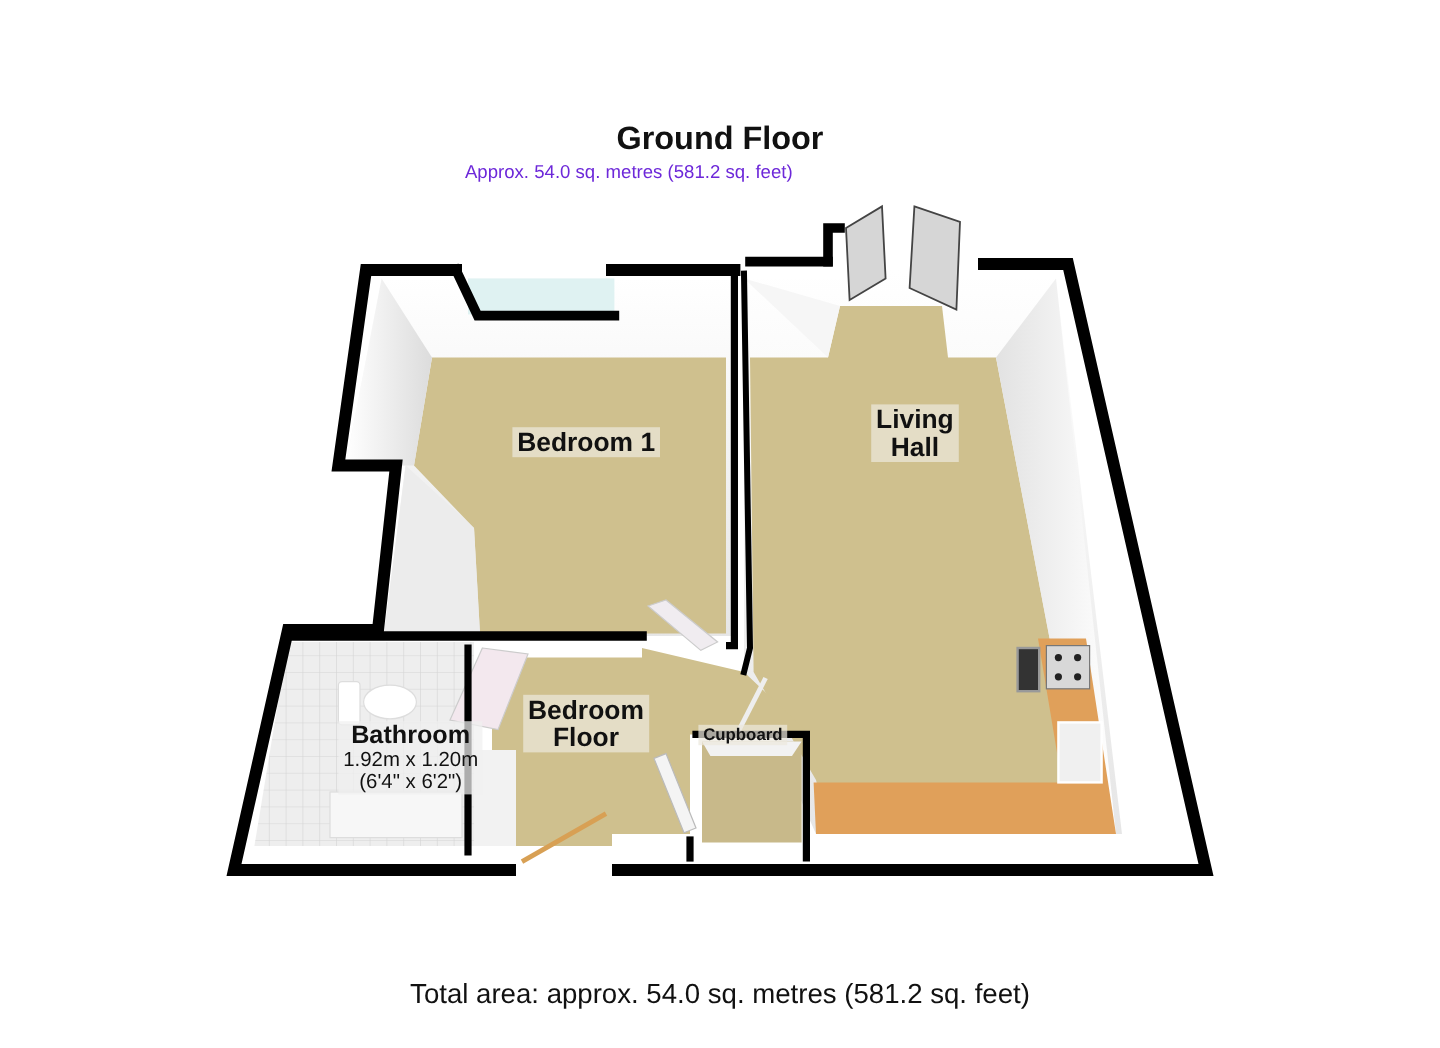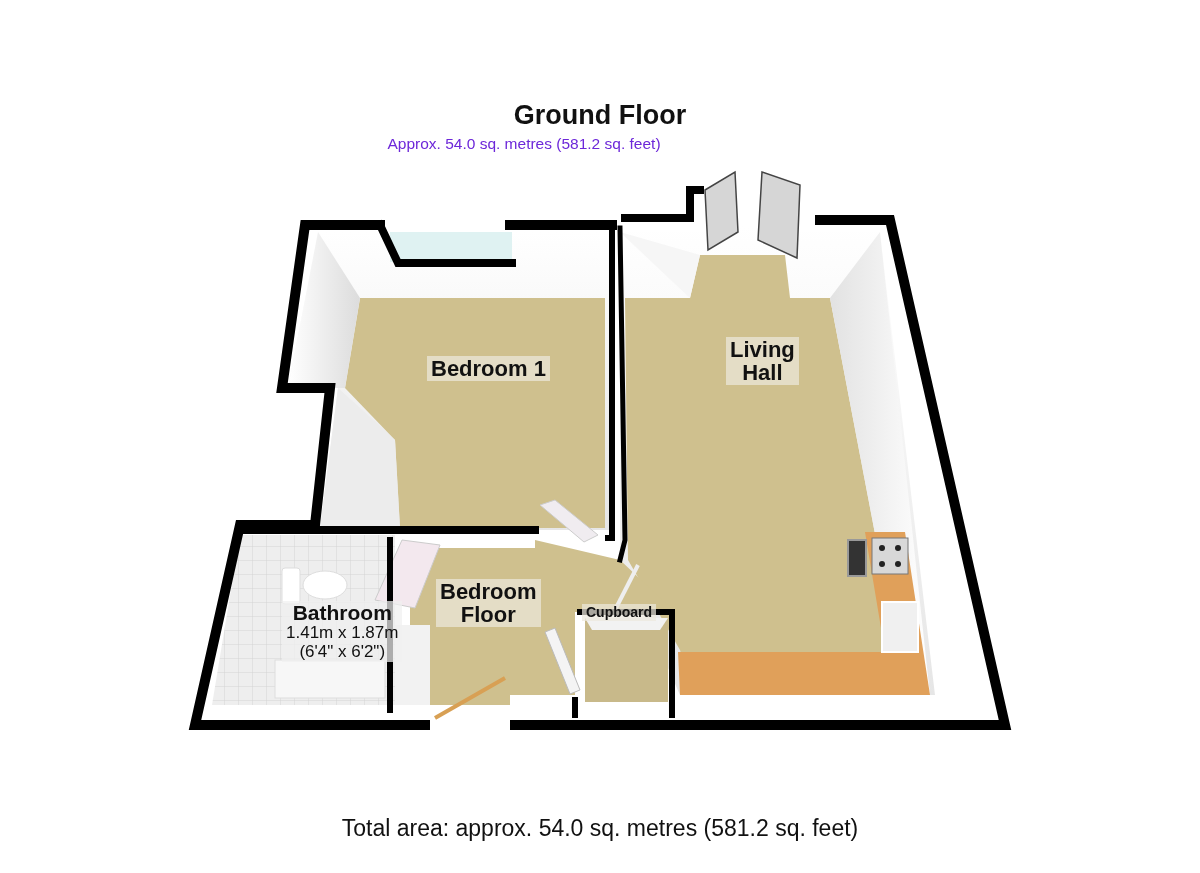--- a/index.html
+++ b/index.html
@@ -111,21 +111,21 @@
   <span>Bedroom 1</span>
 </div>
 
 <div class="label" style="left:726px; top:337px; font-size:22px;">
   <span>Living</span><br>
   <span>Hall</span>
 </div>
 
 <div class="label bath-label" style="left:246px; top:601px; font-size:21px;">
   <span>Bathroom</span>
-  <span class="dim">1.41m x 1.87m</span>
+  <span class="dim">1.92m x 1.20m</span>
   <span class="dim">(6'4" x 6'2")</span>
 </div>
 
 <div class="label" style="left:436px; top:579px; font-size:22px;">
   <span>Bedroom</span><br>
   <span>Floor</span>
 </div>
 
 <div class="label" style="left:582px; top:604px; font-size:14px;text-align:right;">
   <span>Cupboard</span>

